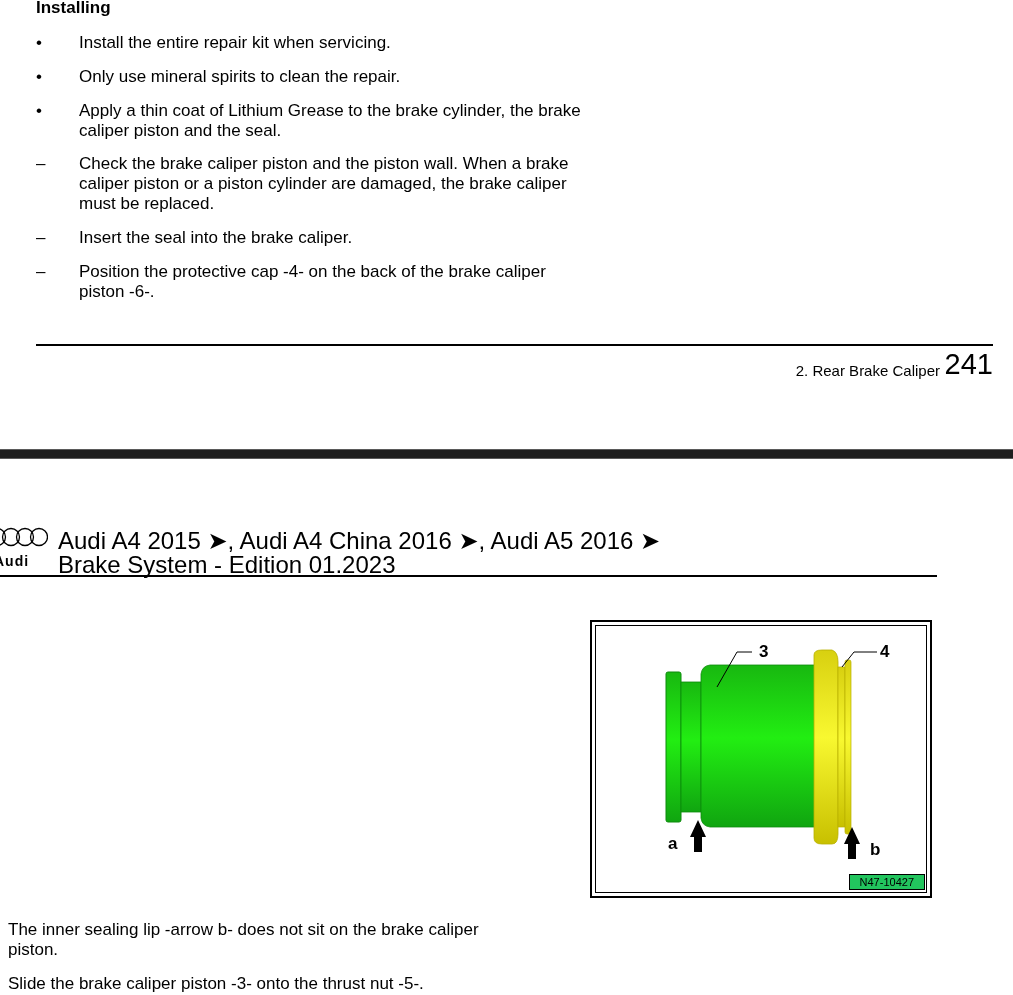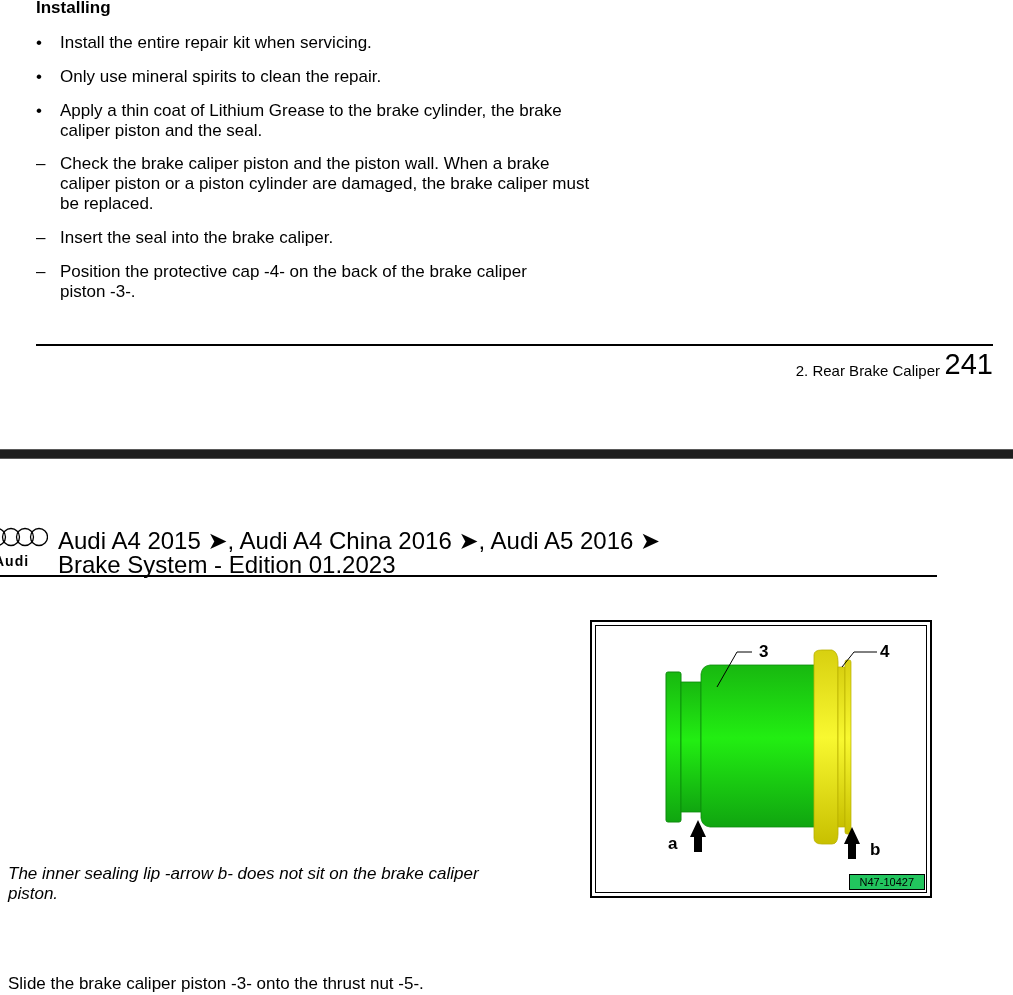--- a/index.html
+++ b/index.html
@@ -5,21 +5,21 @@
   html, body { margin: 0; padding: 0; }
   body {
     width: 1013px; height: 995px; position: relative; overflow: hidden;
     background: #ffffff; color: #000;
     font-family: "Liberation Sans", "DejaVu Sans", sans-serif;
   }
   .abs { position: absolute; }
   .heading { left: 36px; top: -2px; font-size: 17px; font-weight: bold; letter-spacing: 0; }
   .item { position: absolute; left: 36px; width: 580px; font-size: 17px; line-height: 20px; }
   .item .marker { position: absolute; left: 0; top: 0; width: 20px; }
-  .item .text { display: block; margin-left: 24px; }
+  .item .text { display: block; margin-left: 43px; }
   .rule-top { left: 36px; top: 344px; width: 957px; height: 2px; background: #000; }
   .footer-section { right: 73px; top: 362px; font-size: 15px; }
   .page-number { right: 20px; top: 348px; font-size: 29px; }
   .page-sep { left: 0; top: 449px; width: 1013px; height: 8px; background: #1e1e1e; border-top: 1px solid #5a5a5a; border-bottom: 1px solid #5a5a5a; }
   .logo-rings { left: -12px; top: 527px; width: 60px; height: 20px; }
   .logo-text { left: -6px; top: 553px; font-size: 14px; font-weight: bold; letter-spacing: 1px; }
   .header-line1 { left: 58px; top: 527px; font-size: 24px; }
   .header-line2 { left: 58px; top: 551px; font-size: 24px; }
   .header-rule { left: 0; top: 575px; width: 937px; height: 2px; background: #000; }
   .figure-box { left: 590px; top: 620px; width: 342px; height: 278px; border: 2px solid #000; box-sizing: border-box; background: #fff; }
@@ -48,21 +48,21 @@
 <div class="item" style="top:154px; width:560px;">
   <span class="marker">–</span>
   <span class="text">Check the brake caliper piston and the piston wall. When a brake caliper piston or a piston cylinder are damaged, the brake caliper must be replaced.</span>
 </div>
 <div class="item" style="top:228px;">
   <span class="marker">–</span>
   <span class="text">Insert the seal into the brake caliper.</span>
 </div>
 <div class="item" style="top:262px; width:540px;">
   <span class="marker">–</span>
-  <span class="text">Position the protective cap -4- on the back of the brake caliper piston -3-.</span>
+  <span class="text">Position the protective cap -4- on the back of the brake caliper piston -6-.</span>
 </div>
 
 <div class="abs rule-top"></div>
 <div class="abs footer-section">2. Rear Brake Caliper</div>
 <div class="abs page-number">241</div>
 
 <div class="abs page-sep"></div>
 
 <svg class="abs logo-rings" viewBox="0 0 60 20">
   <circle cx="9" cy="10" r="8.5" fill="none" stroke="#000" stroke-width="1.3"></circle>
@@ -107,14 +107,14 @@
     <path d="M98 215 L106 198 L114 215 L110 215 L110 230 L102 230 L102 215 Z" fill="#000"></path>
     <path d="M252 222 L260 205 L268 222 L264 222 L264 237 L256 237 L256 222 Z" fill="#000"></path>
   </svg>
   <span class="fig-label" style="left:167px; top:20px;">3</span>
   <span class="fig-label" style="left:288px; top:20px;">4</span>
   <span class="fig-label" style="left:76px; top:212px;">a</span>
   <span class="fig-label" style="left:278px; top:218px;">b</span>
   <span class="fig-id">N47-10427</span>
 </div>
 
-<div class="body-text" style="top:864px;font-style:italic;">The inner sealing lip -arrow b- does not sit on the brake caliper piston.</div>
+<div class="body-text" style="top:920px;">The inner sealing lip -arrow b- does not sit on the brake caliper piston.</div>
 <div class="body-text" style="top:974px;">Slide the brake caliper piston -3- onto the thrust nut -5-.</div>
 
 </body></html>

